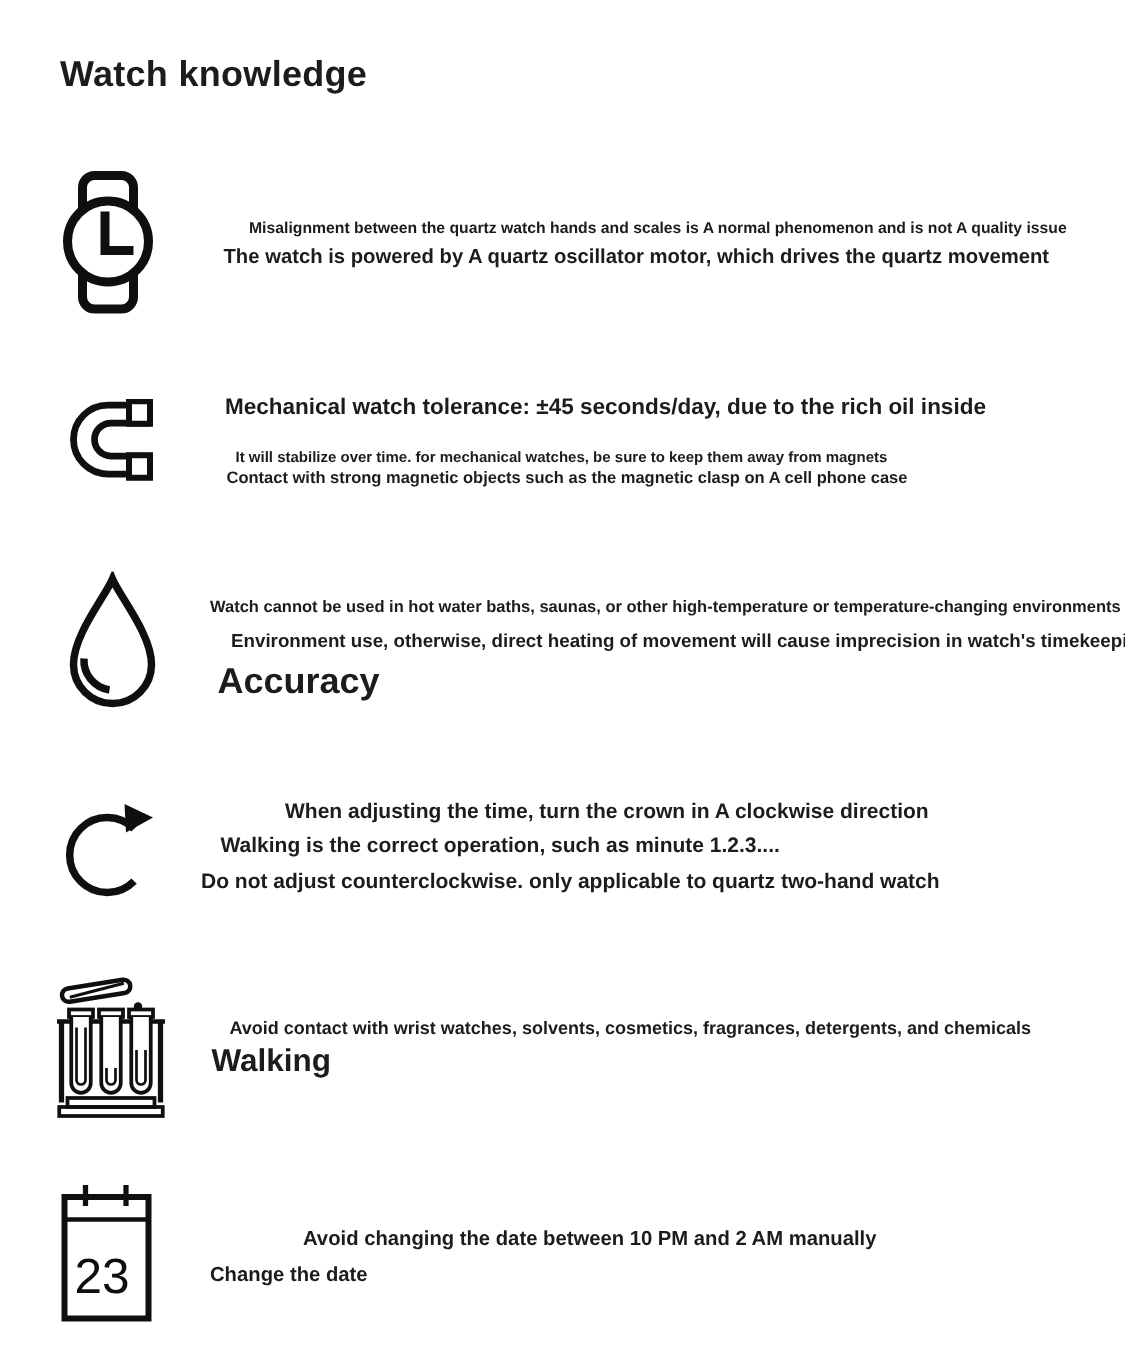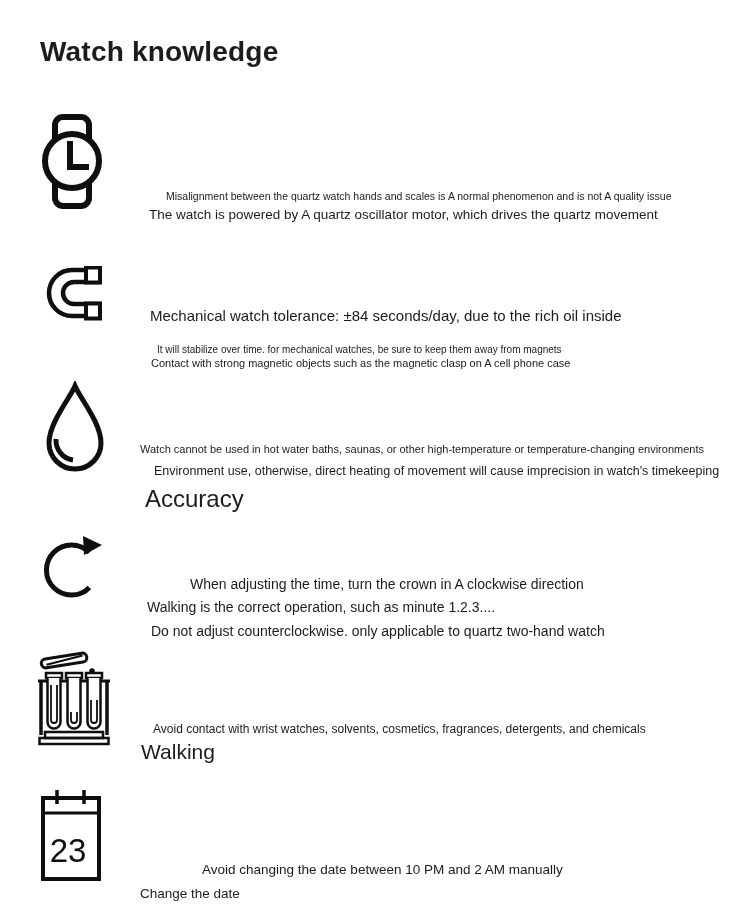--- a/index.html
+++ b/index.html
@@ -3,39 +3,39 @@
 <meta charset="utf-8">
 <style>
   html,body{margin:0;padding:0;}
   body{
     width:750px;height:909px;position:relative;background:#ffffff;
     font-family:"Liberation Sans","DejaVu Sans",sans-serif;
     color:#1c1c1c;overflow:hidden;
   }
   .page-title{
     position:absolute;left:40px;top:36px;
-    font-size:28px;font-weight:700;letter-spacing:.2px;white-space:nowrap;
+    font-size:24px;font-weight:700;letter-spacing:.2px;white-space:nowrap;
   }
   .icon{position:absolute;}
-  .line{position:absolute;font-weight:400;white-space:nowrap;margin-top:44px;}
+  .line{position:absolute;font-weight:700;white-space:nowrap;}
   
   .s1-l1{left:166px;top:146px;font-size:10.5px;}
   .s1-l2{left:149px;top:163px;font-size:13.5px;}
   
   .s2-l1{left:150px;top:263px;font-size:15px;}
   .s2-l2{left:157px;top:300px;font-size:10px;}
   .s2-l3{left:151px;top:313px;font-size:11px;}
   
   .s3-l1{left:140px;top:399px;font-size:11px;}
   .s3-l2{left:154px;top:420px;font-size:12.5px;}
   .s3-h {left:145px;top:441px;font-size:24px;}
   
   .s4-l1{left:190px;top:532px;font-size:14px;}
   .s4-l2{left:147px;top:555px;font-size:14px;}
-  .s4-l3{left:151px;top:579px;font-size:14px;}
+  .s4-l3{left:134px;top:579px;font-size:14px;}
   
   .s5-l1{left:153px;top:678px;font-size:12px;}
   .s5-h {left:141px;top:696px;font-size:21px;}
   
   .s6-l1{left:202px;top:818px;font-size:13.5px;}
   .s6-l2{left:140px;top:842px;font-size:13.5px;}
   svg{display:block;}
 </style>
 </head>
 <body>
@@ -52,21 +52,21 @@
 <div class="line s1-l1">Misalignment between the quartz watch hands and scales is A normal phenomenon and is not A quality issue</div>
 <div class="line s1-l2">The watch is powered by A quartz oscillator motor, which drives the quartz movement</div>
 
 <div class="icon" style="left:42px;top:266px;">
   <svg width="62" height="56" viewBox="0 0 62 56" fill="none" stroke="#0f0f0f">
     <path d="M56 4 H30 A23 23 0 0 0 30 50 H56 V38 H32 A11 11 0 0 1 32 16 H56 Z" stroke-width="4.5"></path>
     <rect x="44" y="1.5" width="14" height="15" fill="#ffffff" stroke-width="4"></rect>
     <rect x="44" y="37.5" width="14" height="15" fill="#ffffff" stroke-width="4"></rect>
   </svg>
 </div>
-<div class="line s2-l1">Mechanical watch tolerance: ±84 seconds/day, due to the rich oil inside</div>
+<div class="line s2-l1">Mechanical watch tolerance: ±45 seconds/day, due to the rich oil inside</div>
 <div class="line s2-l2">It will stabilize over time. for mechanical watches, be sure to keep them away from magnets</div>
 <div class="line s2-l3">Contact with strong magnetic objects such as the magnetic clasp on A cell phone case</div>
 
 <div class="icon" style="left:40px;top:381px;">
   <svg width="70" height="97" viewBox="0 0 70 97" fill="none" stroke="#0f0f0f">
     <path d="M35 5 C30 17 9 42 9 62 A26 26 0 0 0 61 62 C61 42 40 17 35 5 Z" stroke-width="5"></path>
     <path d="M16 58 A20 20 0 0 0 33 79" stroke-width="5"></path>
   </svg>
 </div>
 <div class="line s3-l1">Watch cannot be used in hot water baths, saunas, or other high-temperature or temperature-changing environments</div>

